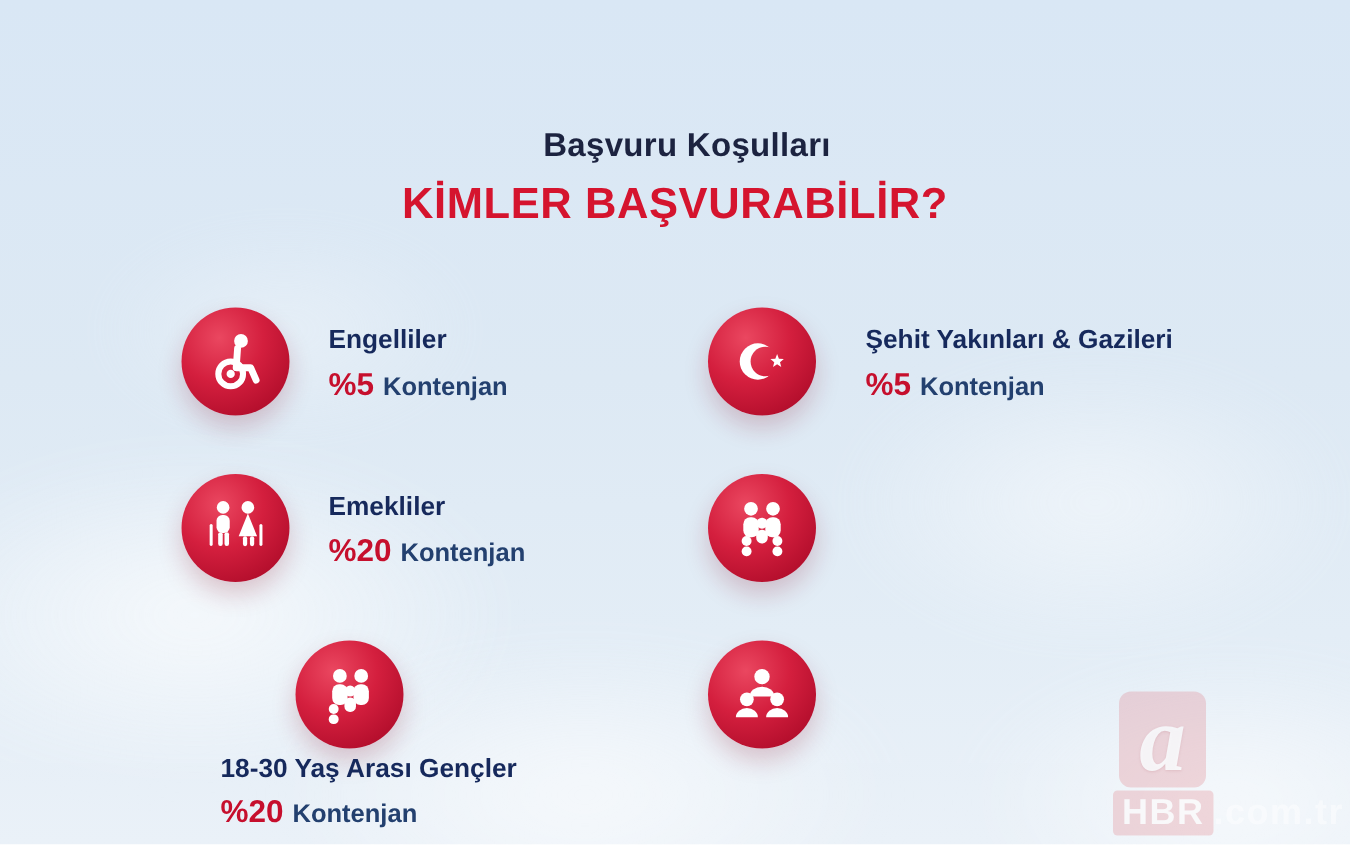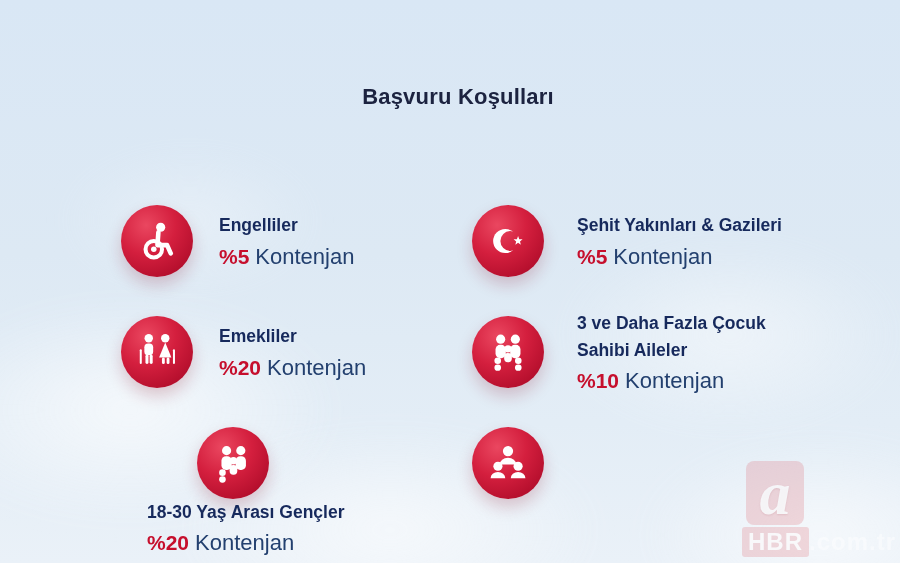--- a/index.html
+++ b/index.html
@@ -36,21 +36,21 @@
     display:flex; align-items:center; justify-content:center;
   }
   .badge svg{ width:44px; height:44px; display:block; }
 
   .txt{ margin-left:26px; }
   .colR .txt{ margin-left:33px; }
   .itemTitle{ font-size:17.5px; font-weight:700; color:#16295c; line-height:1.5; }
   .itemTitle.wrap{ max-width:245px; }
   .quota{ margin-top:5px; white-space:nowrap; }
   .quotaVal{ font-size:21px; font-weight:800; color:#c60f2d; }
-  .quotaLbl{ font-size:22px; font-weight:400; color:#23406f; margin-left:6px; }
+  .quotaLbl{ font-size:17px; font-weight:700; color:#23406f; margin-left:6px; }
 
   
   .watermark{ position:absolute; right:4px; bottom:6px; width:170px; text-align:left; opacity:.6; }
   .wm-a{
     position:absolute; right:92px; bottom:32px; width:58px; height:64px; border-radius:8px;
     background:rgba(216,60,70,.30);
     display:flex; align-items:center; justify-content:center;
   }
   .wm-a span{ font-family:"Liberation Serif", serif; font-style:italic; font-weight:700;
     font-size:62px; color:rgba(255,255,255,.9); line-height:1; text-shadow:0 1px 2px rgba(150,40,50,.25); }
@@ -64,20 +64,21 @@
 
 <div class="stage">
   <div class="cloud c1"></div>
   <div class="cloud c2"></div>
   <div class="cloud c3"></div>
   <div class="cloud c4"></div>
   <div class="cloud c5"></div>
 
   <div class="header">
     <div class="subtitle">Başvuru Koşulları</div>
+    <div class="title">KİMLER BAŞVURABİLİR?</div>
   </div>
 
   <div class="item colL r1">
     <div class="badge">
       <svg viewBox="0 0 48 48">
         <circle cx="28" cy="9" r="5" fill="#fff"></circle>
         <path d="M25.5 14.5 L24.5 28.5 H35 L39 37.5" stroke="#fff" stroke-width="5" fill="none" stroke-linecap="round" stroke-linejoin="round"></path>
         <circle cx="20.5" cy="33" r="9" stroke="#fff" stroke-width="4.4" fill="none"></circle>
         <circle cx="20.5" cy="33" r="3" fill="#fff"></circle>
       </svg>
@@ -142,26 +143,20 @@
         <circle cx="32" cy="10" r="5" fill="#fff"></circle>
         <rect x="26.4" y="16.2" width="11.2" height="14.5" rx="5" fill="#fff"></rect>
         <circle cx="24" cy="20.5" r="4" fill="#fff"></circle>
         <rect x="19.8" y="25.2" width="8.4" height="10" rx="4" fill="#fff"></rect>
         <circle cx="12.8" cy="33.5" r="3.6" fill="#fff"></circle>
         <rect x="9.2" y="37.5" width="7.2" height="7" rx="3.4" fill="#fff"></rect>
         <circle cx="35.2" cy="33.5" r="3.6" fill="#fff"></circle>
         <rect x="31.6" y="37.5" width="7.2" height="7" rx="3.4" fill="#fff"></rect>
       </svg>
     </div>
-    <div class="txt">
-      <div class="itemTitle wrap">3 ve Daha Fazla Çocuk Sahibi Aileler</div>
-      <div class="quota">
-        <span class="quotaVal">%10</span><span class="quotaLbl">Kontenjan</span>
-      </div>
-    </div>
   </div>
 
   <div class="item colL r3">
     <div class="badge">
       <svg viewBox="0 0 48 48">
         <circle cx="17" cy="10.5" r="5" fill="#fff"></circle>
         <rect x="11.4" y="16.6" width="11.2" height="15" rx="5" fill="#fff"></rect>
         <circle cx="32.5" cy="10.5" r="5" fill="#fff"></circle>
         <rect x="26.9" y="16.6" width="11.2" height="15" rx="5" fill="#fff"></rect>
         <circle cx="24.5" cy="21.5" r="4" fill="#fff"></circle>

